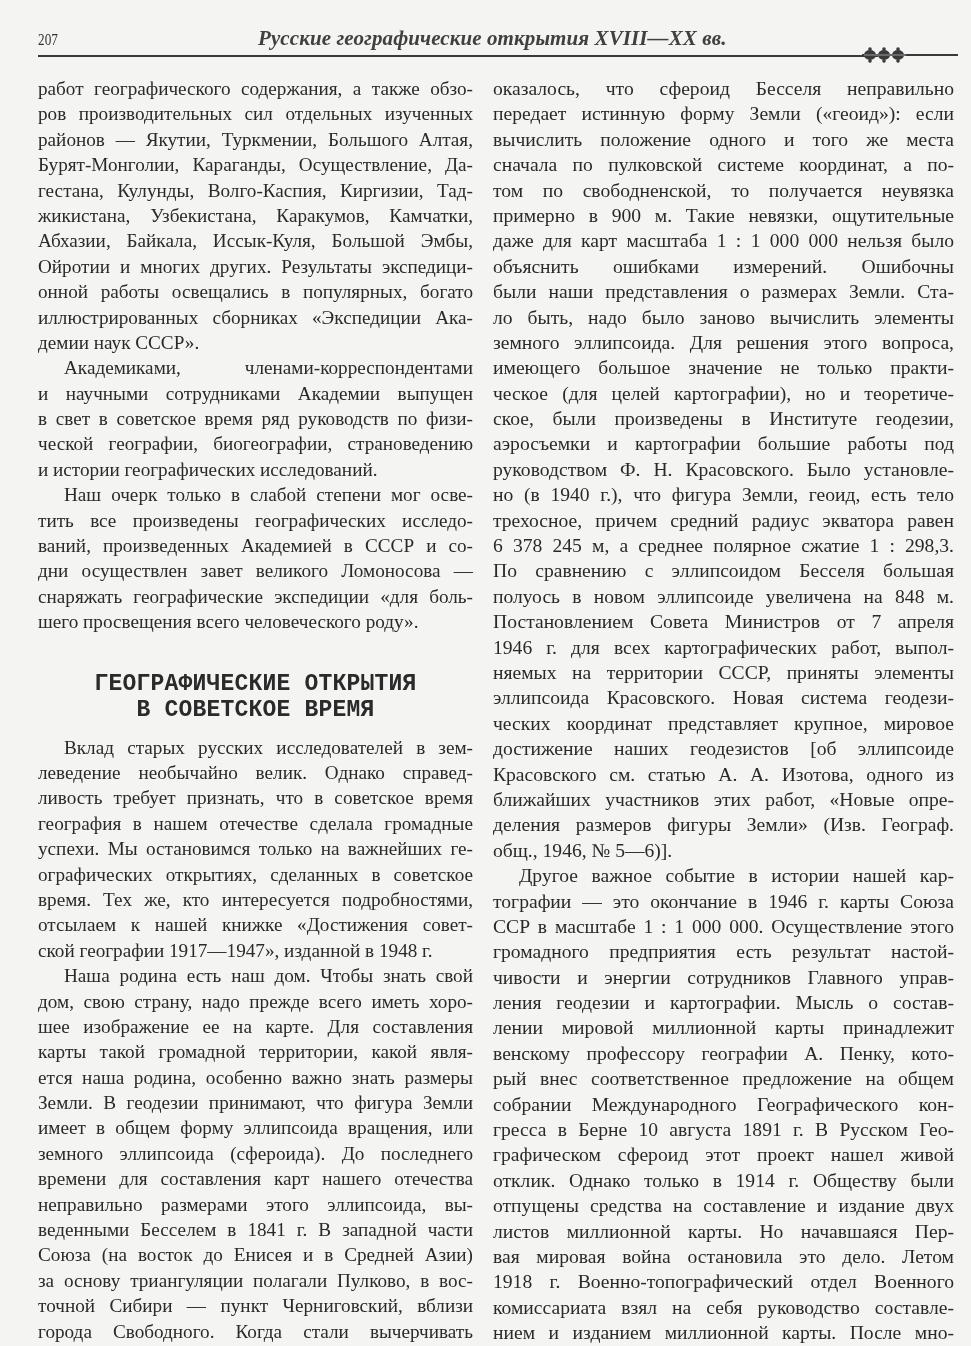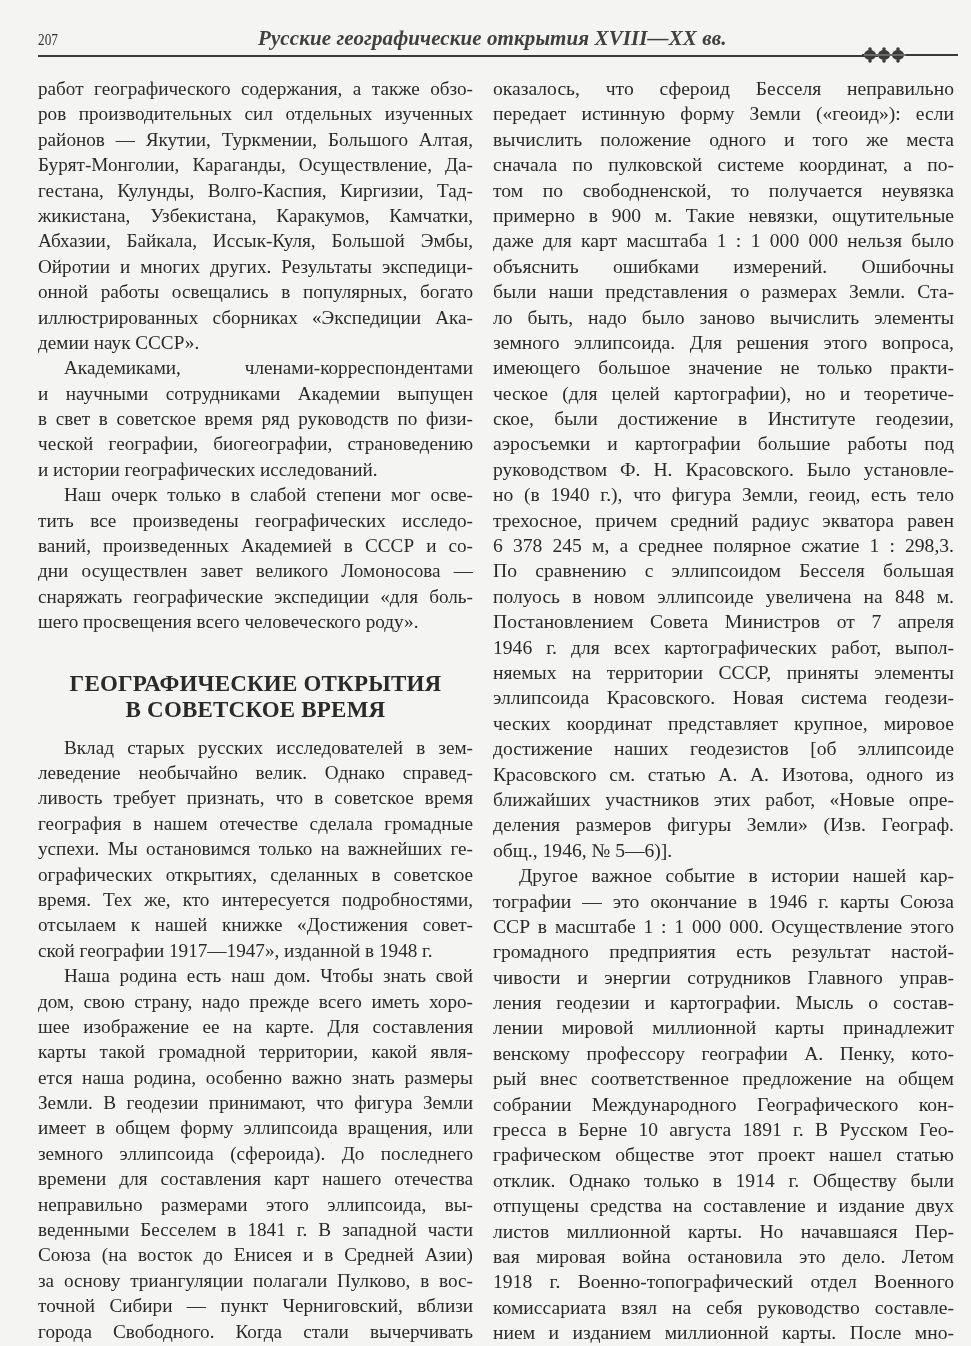--- a/index.html
+++ b/index.html
@@ -36,21 +36,21 @@
   .col-right { left: 493px; width: 461px; font-size: 19.6px; }
   .line {
     display: block; white-space: nowrap;
     text-align-last: justify; text-align: justify;
     height: 25.4px;
   }
   .line.last { text-align-last: left; }
   .indent { padding-left: 26px; }
   .heading {
     font-weight: bold; font-size: 23px; text-align: center;
-    line-height: 26px; color: #2a2a2a; letter-spacing: 0.2px;
+    line-height: 26px; color: #2a2a2a; letter-spacing: 0.2px; font-family: Liberation Mono, monospace;
   }
   .heading .hl { display: block; white-space: nowrap; }
   .gap-before-heading { height: 36px; }
   .gap-after-heading { height: 12px; }
 </style>
 </head>
 <body>
 
 <div>
   <div class="page-number">207</div>
@@ -147,21 +147,21 @@
       <span class="line">сначала по пулковской системе координат, а по-</span>
       <span class="line">том по свободненской, то получается неувязка</span>
       <span class="line">примерно в 900 м. Такие невязки, ощутительные</span>
       <span class="line">даже для карт масштаба 1 : 1 000 000 нельзя было</span>
       <span class="line">объяснить ошибками измерений. Ошибочны</span>
       <span class="line">были наши представления о размерах Земли. Ста-</span>
       <span class="line">ло быть, надо было заново вычислить элементы</span>
       <span class="line">земного эллипсоида. Для решения этого вопроса,</span>
       <span class="line">имеющего большое значение не только практи-</span>
       <span class="line">ческое (для целей картографии), но и теоретиче-</span>
-      <span class="line">ское, были достижение в Институте геодезии,</span>
+      <span class="line">ское, были произведены в Институте геодезии,</span>
       <span class="line">аэросъемки и картографии большие работы под</span>
       <span class="line">руководством Ф. Н. Красовского. Было установле-</span>
       <span class="line">но (в 1940 г.), что фигура Земли, геоид, есть тело</span>
       <span class="line">трехосное, причем средний радиус экватора равен</span>
       <span class="line">6 378 245 м, а среднее полярное сжатие 1 : 298,3.</span>
       <span class="line">По сравнению с эллипсоидом Бесселя большая</span>
       <span class="line">полуось в новом эллипсоиде увеличена на 848 м.</span>
       <span class="line">Постановлением Совета Министров от 7 апреля</span>
       <span class="line">1946 г. для всех картографических работ, выпол-</span>
       <span class="line">няемых на территории СССР, приняты элементы</span>
@@ -178,21 +178,21 @@
       <span class="line">тографии — это окончание в 1946 г. карты Союза</span>
       <span class="line">ССР в масштабе 1 : 1 000 000. Осуществление этого</span>
       <span class="line">громадного предприятия есть результат настой-</span>
       <span class="line">чивости и энергии сотрудников Главного управ-</span>
       <span class="line">ления геодезии и картографии. Мысль о состав-</span>
       <span class="line">лении мировой миллионной карты принадлежит</span>
       <span class="line">венскому профессору географии А. Пенку, кото-</span>
       <span class="line">рый внес соответственное предложение на общем</span>
       <span class="line">собрании Международного Географического кон-</span>
       <span class="line">гресса в Берне 10 августа 1891 г. В Русском Гео-</span>
-      <span class="line">графическом обществе этот проект нашел статью</span>
+      <span class="line">графическом сфероид этот проект нашел живой</span>
       <span class="line">отклик. Однако только в 1914 г. Обществу были</span>
       <span class="line">отпущены средства на составление и издание двух</span>
       <span class="line">листов миллионной карты. Но начавшаяся Пер-</span>
       <span class="line">вая мировая война остановила это дело. Летом</span>
       <span class="line">1918 г. Военно-топографический отдел Военного</span>
       <span class="line">комиссариата взял на себя руководство составле-</span>
       <span class="line">нием и изданием миллионной карты. После мно-</span>
       <span class="line">голетних предварительных работ в 1940—1945 гг.</span>
     </div>
 </div>

